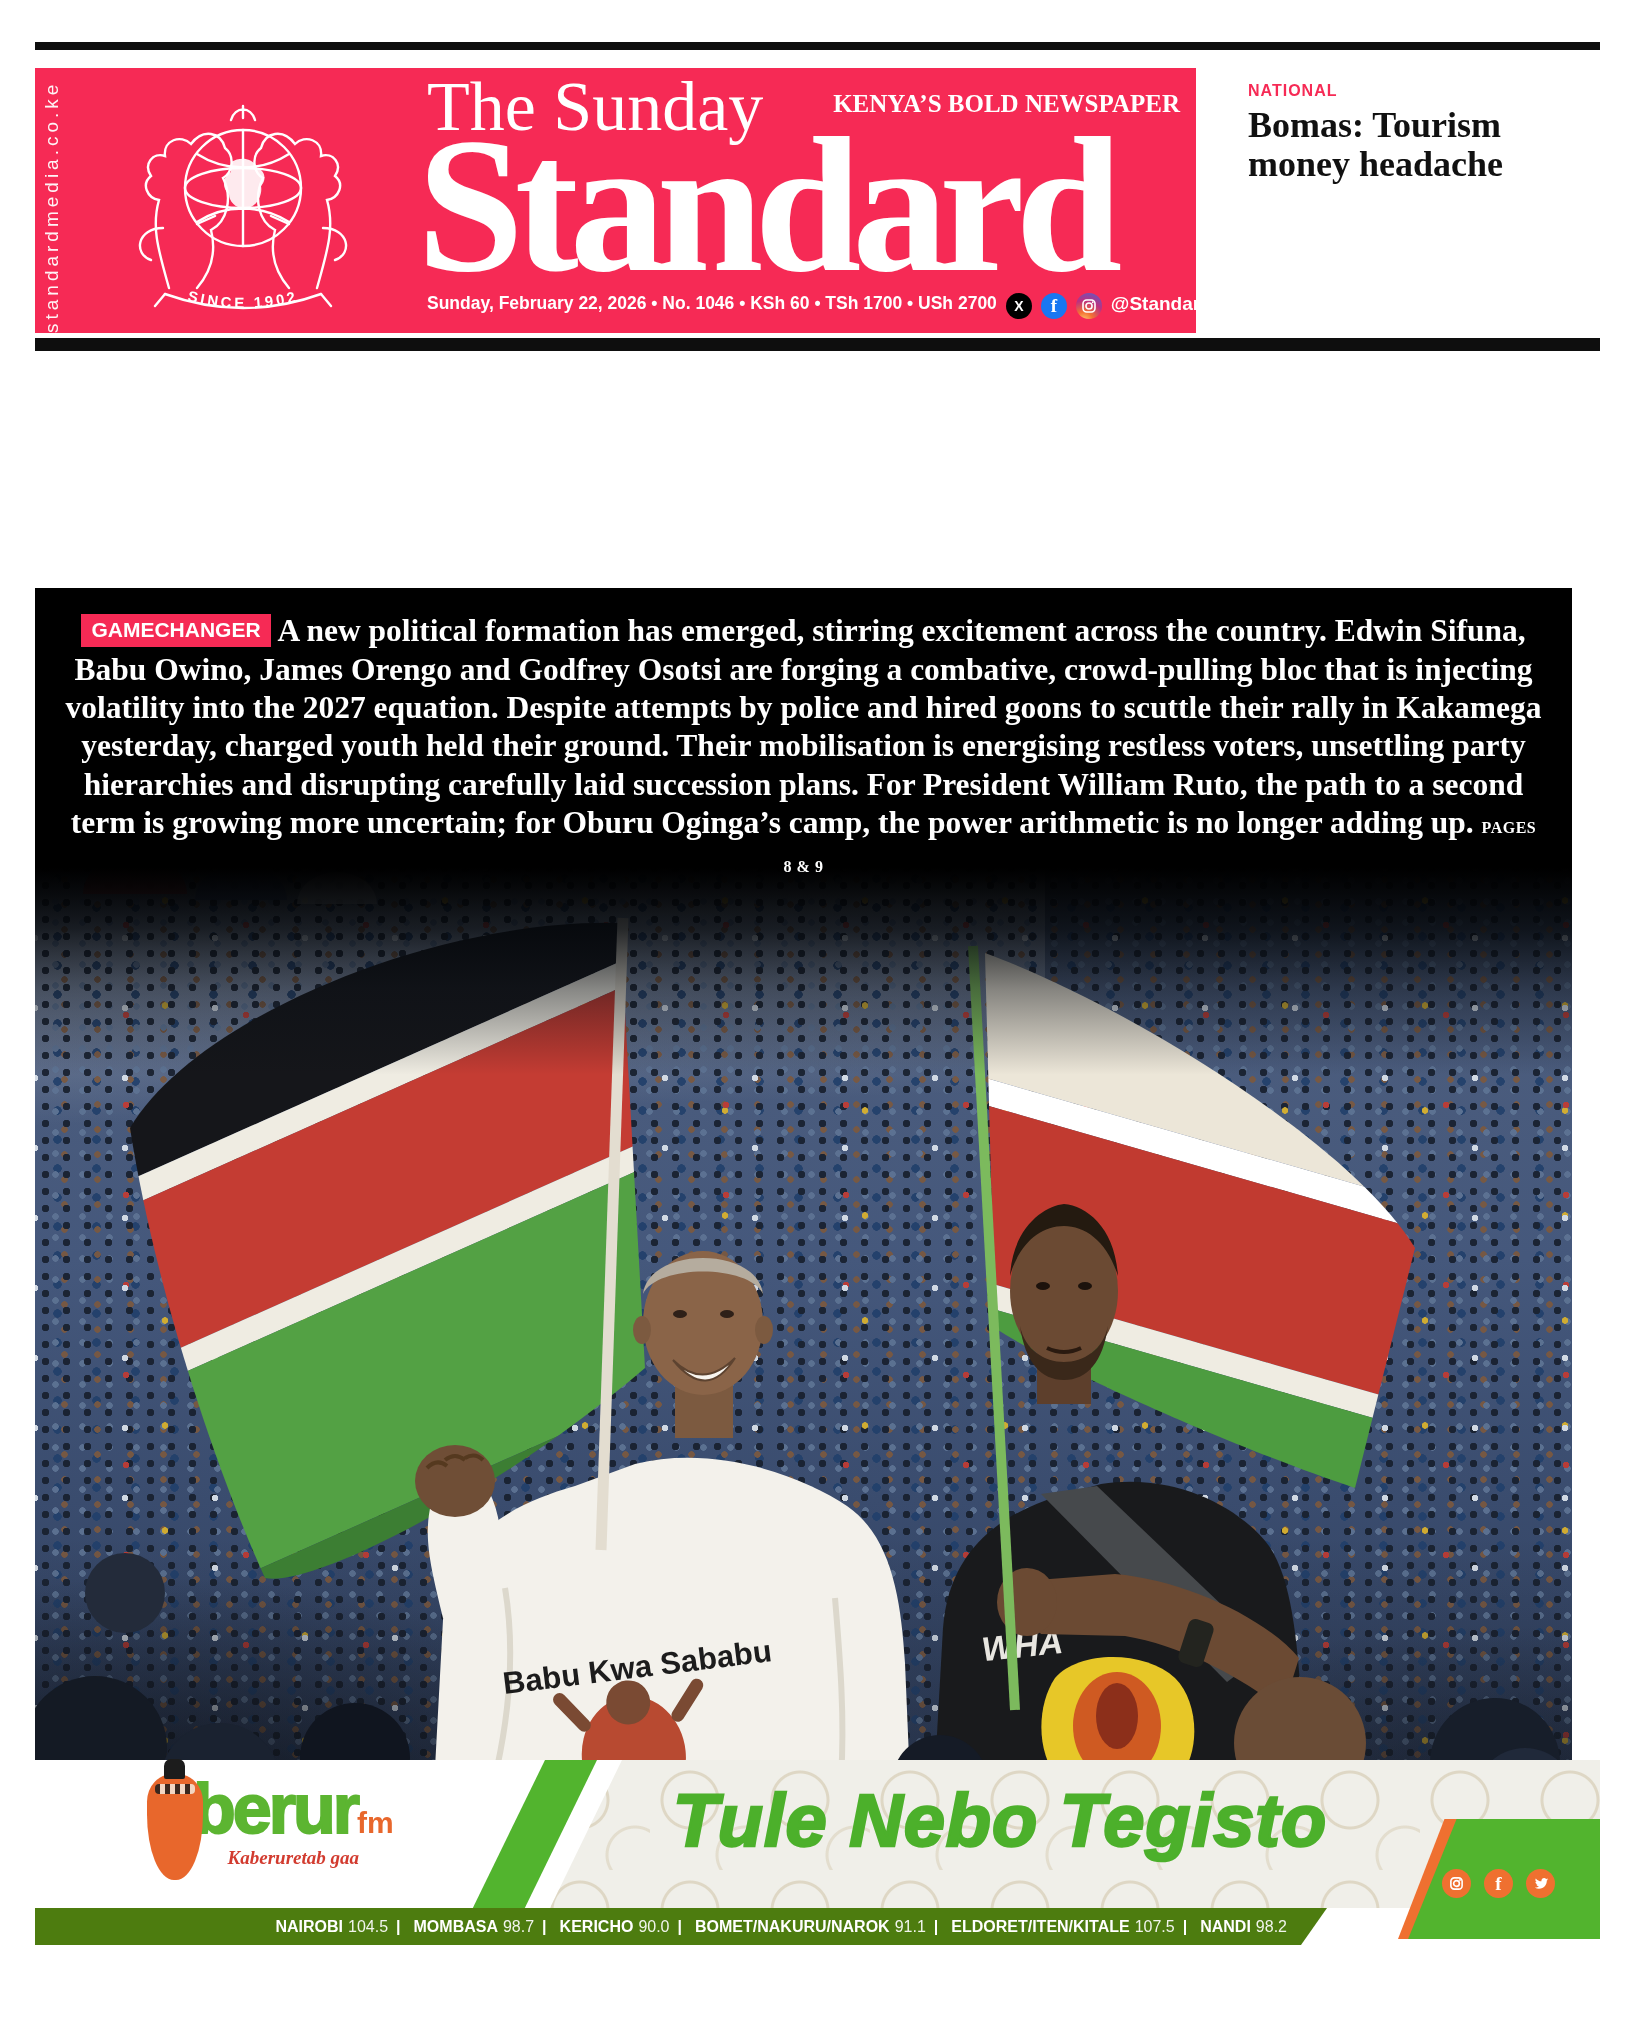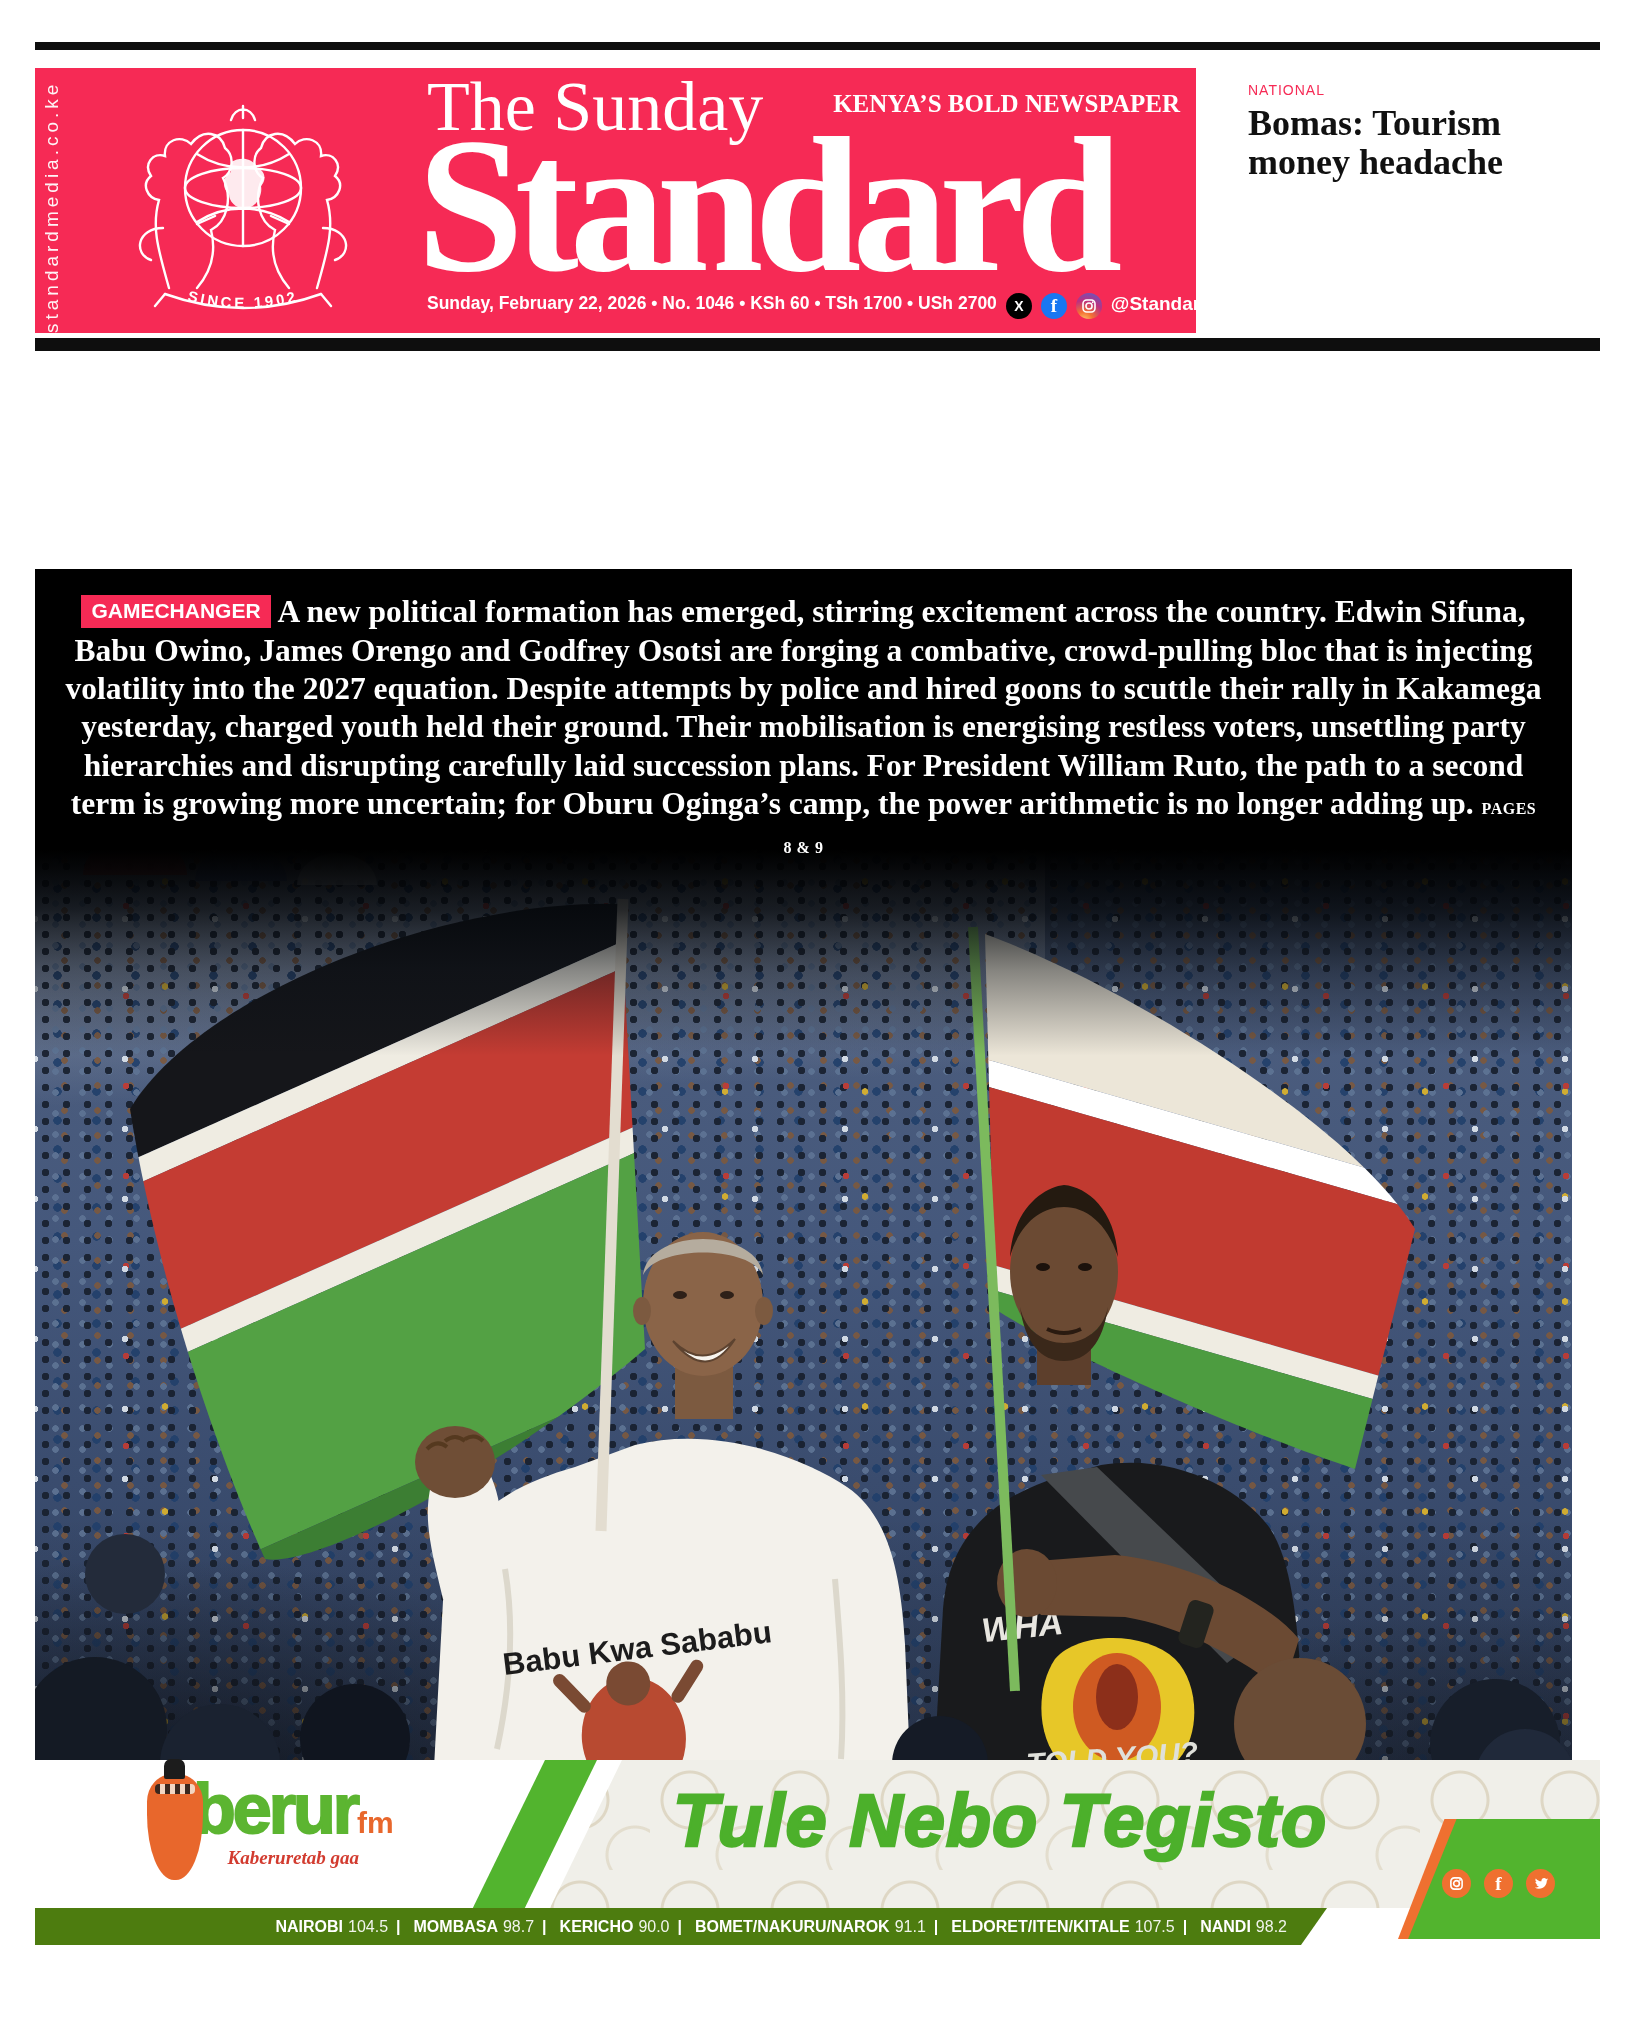--- a/index.html
+++ b/index.html
@@ -21,33 +21,33 @@
   .dateline-row{position:absolute;left:392px;bottom:14px;display:flex;align-items:flex-start;gap:9px;width:760px;}
   .dateline{font-weight:bold;font-size:17.5px;white-space:nowrap;}
   .sicon{width:26px;height:26px;border-radius:50%;display:flex;align-items:center;justify-content:center;flex:0 0 auto;}
   .sicon.x{background:#000;color:#fff;font-weight:bold;font-size:14px;}
   .sicon.fb{background:#1877f2;color:#fff;font-family:"Liberation Serif",serif;font-weight:bold;font-size:19px;}
   .sicon.ig{background:radial-gradient(circle at 30% 110%,#fed576,#f47133 28%,#bc3081 62%,#4c63d2);}
   .handle{font-weight:bold;font-size:19px;white-space:nowrap;}
 
   
   .teaser{position:absolute;left:1248px;top:82px;width:352px;color:#111;}
-  .kicker{color:#f62a55;font-weight:normal;font-size:14px;letter-spacing:1px;}
+  .kicker{color:#f62a55;font-weight:bold;font-size:16px;letter-spacing:1px;}
   .teaser h2{margin:6px 0 14px;font-family:"Liberation Serif",serif;font-weight:bold;font-size:36px;line-height:1.08;color:#111;}
   .teaser .body{font-family:"Liberation Serif",serif;font-size:19.5px;line-height:1.31;color:#1a1a1a;}
   .badge{display:inline-block;background:#f62a55;color:#fff;font-family:"Liberation Sans",sans-serif;font-weight:bold;padding:2px 8px 3px;margin-right:7px;}
   .badge.sm{font-size:17px;transform:translateY(-2px);}
   .pages{font-family:"Liberation Sans",sans-serif;font-weight:bold;font-size:17px;}
 
   
   .lead-head{position:absolute;left:0;top:346px;width:1638px;height:220px;display:flex;align-items:center;justify-content:center;overflow:visible;}
   .lead-head span{display:inline-block;font-family:"Liberation Serif",serif;font-weight:bold;font-size:258px;line-height:.92;letter-spacing:-11px;color:#060606;transform:scaleX(.7);white-space:nowrap;}
 
   
-  .photo{position:absolute;left:35px;top:569px;width:1537px;height:1217px;overflow:hidden;border-bottom:4px solid #35352f;background:#36455f;}
+  .photo{position:absolute;left:35px;top:588px;width:1537px;height:1217px;overflow:hidden;border-bottom:4px solid #35352f;background:#36455f;}
   .crowd{position:absolute;inset:0;background:linear-gradient(180deg,#2b3442 0%,#45536b 22%,#4c5d7d 34%,#45587c 55%,#3a4c6e 75%,#2e3d5a 100%);}
   .crowd::before{content:"";position:absolute;left:0;top:248px;width:1010px;height:272px;transform:skewY(-2deg);
     background:linear-gradient(180deg,rgba(215,220,228,0),rgba(206,213,223,.5) 30%,rgba(150,160,178,.35) 70%,rgba(90,105,132,0));}
   .crowd::after{content:"";position:absolute;inset:0;opacity:.92;
     background-image:
       radial-gradient(circle,#dde4ec 0 3px,transparent 3.5px),
       radial-gradient(circle,#c23b33 0 3px,transparent 3.5px),
       radial-gradient(circle,#ddb42c 0 3px,transparent 3.5px),
       radial-gradient(circle,#18202e 0 3.5px,transparent 4px),
       radial-gradient(circle,#5e7494 0 3px,transparent 3.5px),

